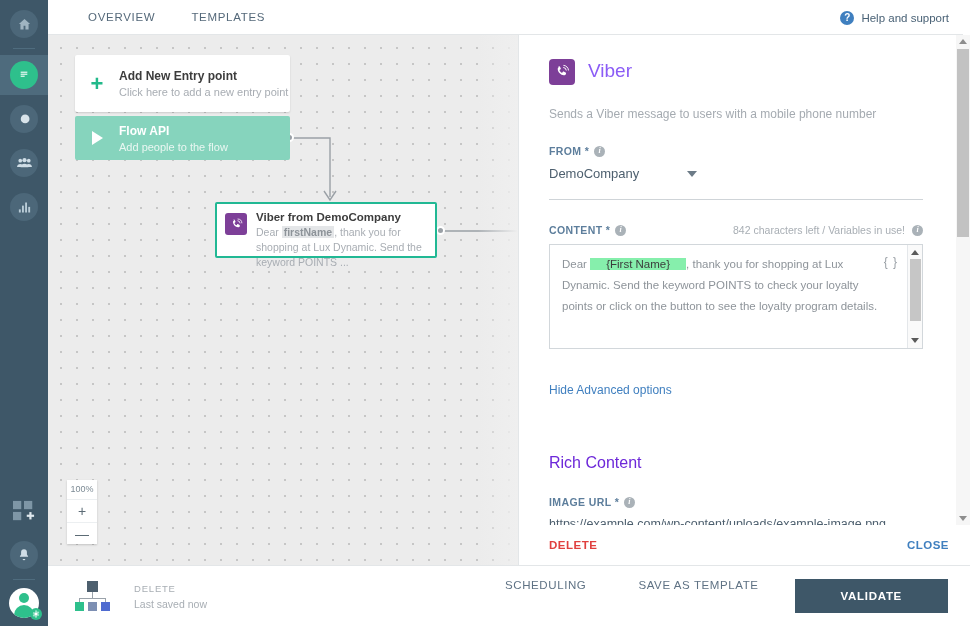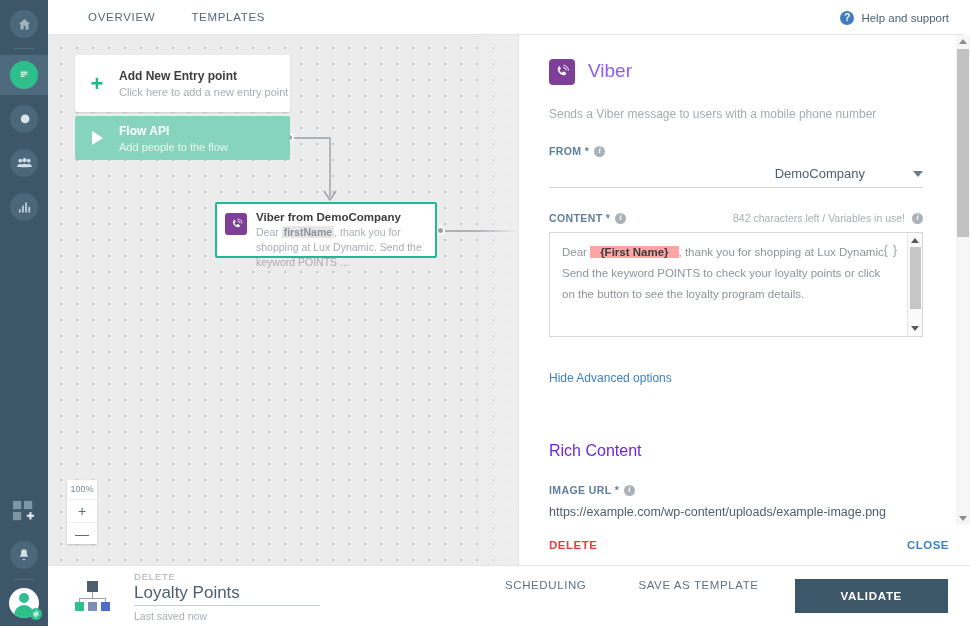--- a/index.html
+++ b/index.html
@@ -174,22 +174,22 @@
     font-size: 10.5px; font-weight: bold; letter-spacing: .4px;
     color: #5d7e9c; margin-top: 24px; display: flex; align-items: center; gap: 5px;
   }
   .i-icon {
     width: 11px; height: 11px; border-radius: 50%; background: #aab2b8;
     color: #fff; font-size: 8px; font-weight: bold; font-style: italic;
     display: inline-flex; align-items: center; justify-content: center;
     line-height: 1; font-family: "Liberation Serif", serif;
   }
   .select-row {
-    margin-top: 9px; border-bottom: 1px solid #cfd4d8; padding-bottom: 6px;
-    display: flex; align-items: center; justify-content: flex-end;
+    margin-top: 9px; border-bottom: 1px solid #cfd4d8; padding-bottom: 18px;
+    display: flex; align-items: center; justify-content: flex-start;
     cursor: pointer;
     gap: 48px;
   }
   .select-val { font-size: 13px; color: #4d5f6e; }
   .caret { width:0;height:0;border-left:5px solid transparent;border-right:5px solid transparent;border-top:6px solid #6c7b87; }
 
   .label-row { display: flex; align-items: center; justify-content: space-between; margin-top: 24px; }
   .label-row .field-label { margin-top: 0; }
   .counter { font-size: 10.5px; color: #a8aeb4; display:flex; align-items:center; gap:7px; }
 
@@ -444,21 +444,21 @@
         <div class="field-label">
           <span>CONTENT *</span>
           <span class="i-icon">i</span>
         </div>
         <div class="counter">
           <span>842 characters left / Variables in use!</span>
           <span class="i-icon">i</span>
         </div>
       </div>
 
-      <div class="textarea"><span>Dear </span><span style="background:#fca5a5;color:#3c3c3c;font-weight:bold;padding:0 10px">{First Name}</span><span>, thank you for shopping at Lux Dynamic.  Send the keyword POINTS to check your loyalty points or click on the button to see the loyalty program details.</span>
+      <div class="textarea"><span>Dear </span><span style="background:#86efac;color:#3c3c3c;font-weight:normal;padding:0 16px">{First Name}</span><span>, thank you for shopping at Lux Dynamic.  Send the keyword POINTS to check your loyalty points or click on the button to see the loyalty program details.</span>
         <span class="ta-brace">{ }</span>
         <span class="ta-sb">
           <span class="arr up"></span>
           <span class="thumb"></span>
           <span class="arr dn"></span>
         </span>
       </div>
 
       <div class="link-blue">Hide Advanced options</div>
 
@@ -489,21 +489,20 @@
         <div class="fi-line-v"></div>
         <div class="fi-line-h"></div>
       <div class="fi-l1"></div>
         <div class="fi-l3"></div>
       <div class="fi-b1"></div>
         <div class="fi-b2"></div>
         <div class="fi-b3"></div>
     </div>
     <div class="flow-meta">
       <div class="draft">DELETE</div>
-      <div class="flow-name">Loyalty Points</div>
       <div class="saved">Last saved now</div>
     </div>
     <div class="bottom-actions">
       <div class="bact">SCHEDULING</div>
       <div class="bact">SAVE AS TEMPLATE</div>
       <div class="btn-validate">VALIDATE</div>
     </div>
   </div>
 
 </div>

